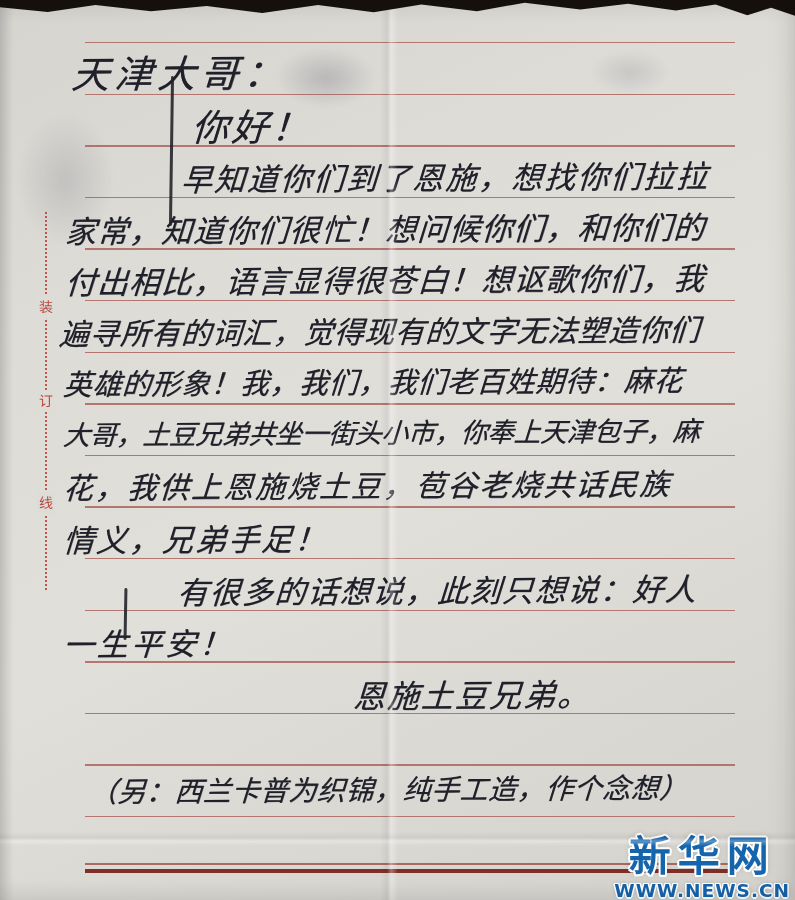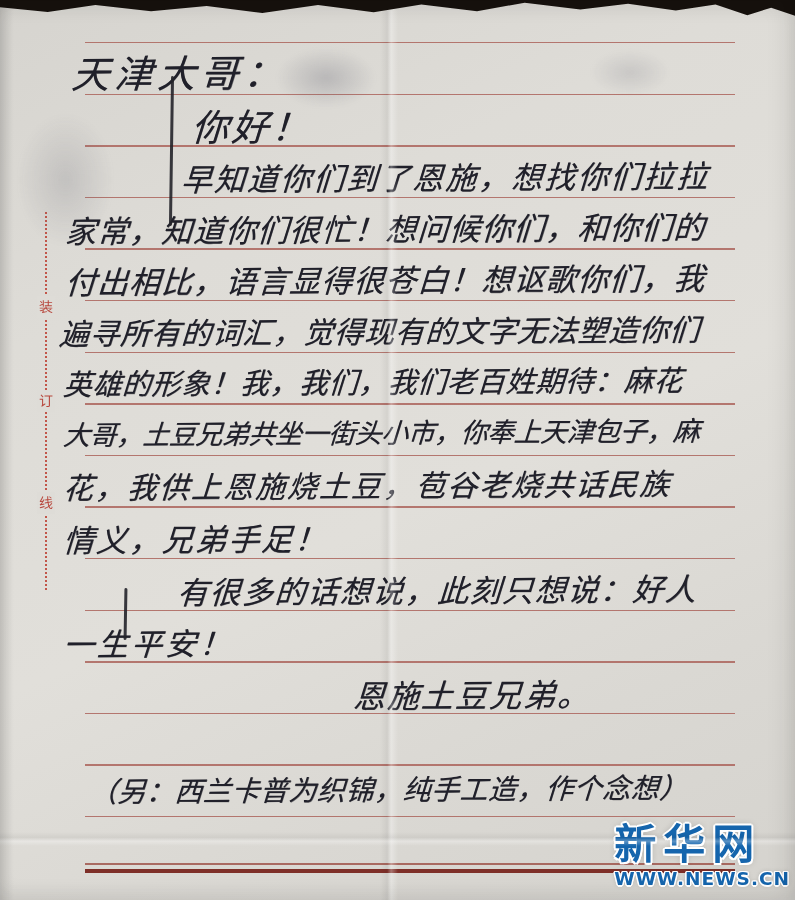--- a/index.html
+++ b/index.html
@@ -65,21 +65,21 @@
   .r9{left:62px;top:516px;font-size:31px;letter-spacing:2px;}
   .r10{left:176px;top:568px;font-size:31px;letter-spacing:1.5px;}
   .r11{left:62px;top:620px;font-size:31px;letter-spacing:3px;}
   .r12{left:352px;top:671px;font-size:32px;letter-spacing:2px;}
   .r13{left:88px;top:770px;font-size:28px;letter-spacing:0.5px;}
   
   .tail-stroke{position:absolute;background:#23232a;border-radius:2px;opacity:0.9;}
   .t1{left:170px;top:76px;width:3px;height:150px;transform:rotate(0.8deg);}
   .t2{left:124px;top:588px;width:2.5px;height:52px;transform:rotate(1deg);}
   
-  .logo{position:absolute;right:5px;bottom:12px;text-align:left;line-height:1;}
+  .logo{position:absolute;right:5px;bottom:0;text-align:center;line-height:1;}
   .logo-cn{
     font-size:42px;font-weight:bold;color:#1565ad;letter-spacing:7px;padding-right:0;
     text-shadow:2px 0 #fff,-2px 0 #fff,0 2px #fff,0 -2px #fff,
       1.5px 1.5px #fff,-1.5px 1.5px #fff,1.5px -1.5px #fff,-1.5px -1.5px #fff,
       0 0 7px rgba(0,0,0,0.25);
   }
   .logo-url{
     margin-top:4px;font-size:18.5px;font-weight:bold;color:#1565ad;letter-spacing:1px;
     text-shadow:1.5px 0 #fff,-1.5px 0 #fff,0 1.5px #fff,0 -1.5px #fff,
       1px 1px #fff,-1px 1px #fff,1px -1px #fff,-1px -1px #fff,

